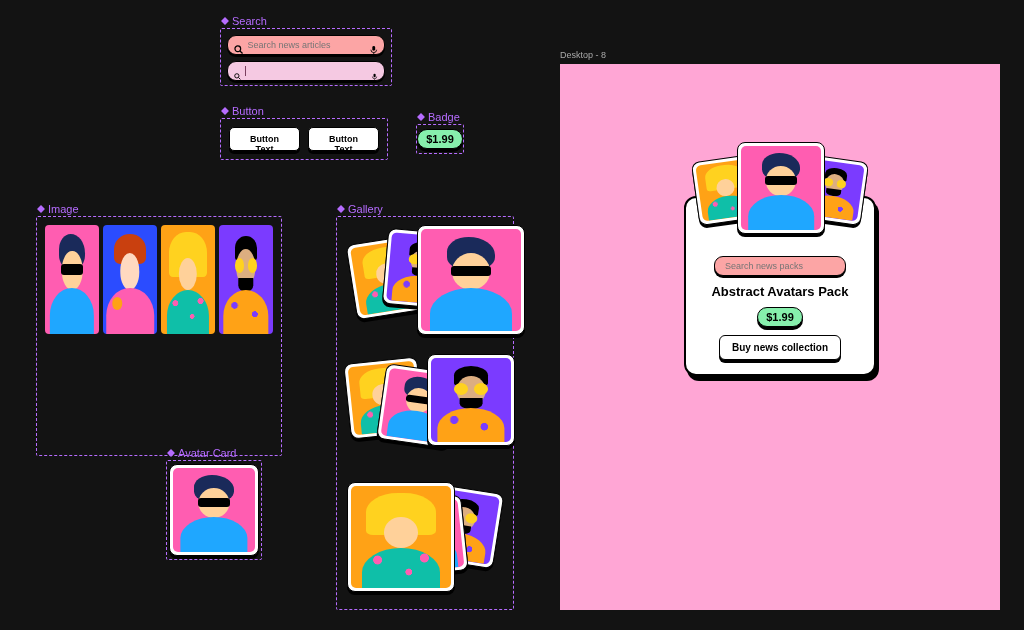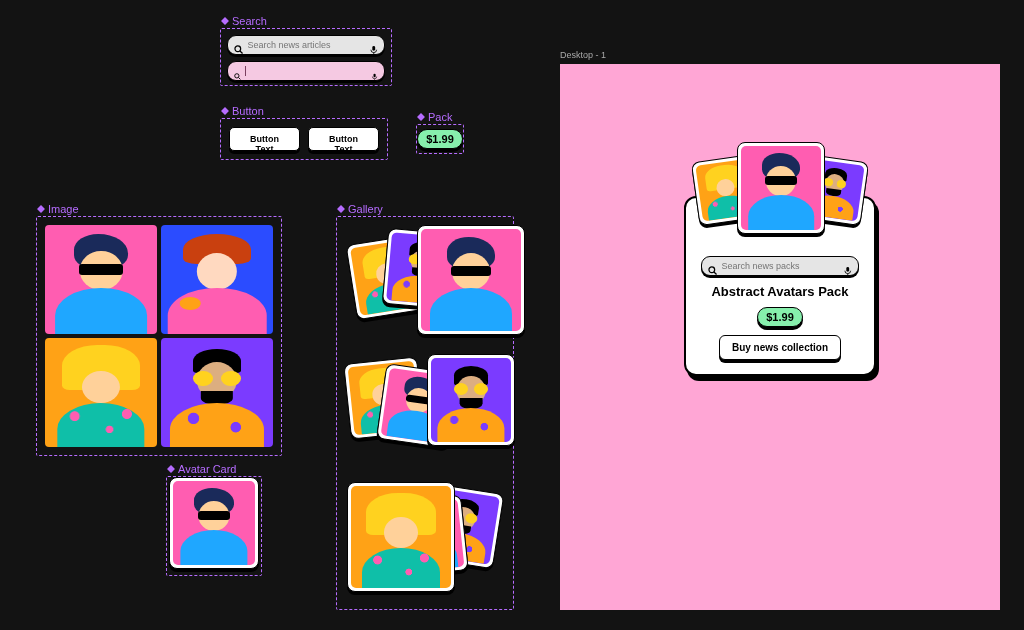--- a/index.html
+++ b/index.html
@@ -26,21 +26,21 @@
     display: flex;
     align-items: center;
     gap: 3px;
   }
   .diamond-icon { width: 8px; height: 8px; }
   .diamond-icon svg { display:block; }
 
   
   #f-search { left: 220px; top: 28px; width: 172px; height: 58px; padding: 6px; }
   .search-pill {
-    background: #e5e5e5;
+    background: #fca5a5;
     border-radius: 9px;
     height: 20px;
     display: flex;
     align-items: center;
     padding: 0 6px;
     gap: 4px;
     border: 1px solid #000;
     box-shadow: 0 2px 0 #000;
   }
   .search-pill.pink { background: #f5c9e2; margin-top: 6px; }
@@ -62,21 +62,21 @@
 
   
   #f-badge { left: 416px; top: 124px; width: 48px; height: 30px; display:flex; align-items:center; justify-content:center; }
   .badge {
     background: #86efac; color:#000; font-weight:800; font-size:11px;
     border:1px solid #000; border-radius: 10px; padding:3px 8px;
     box-shadow: 0 3px 0 #000;
   }
 
   
-  #f-image { left: 36px; top: 216px; width: 246px; height: 240px; padding:8px; display:grid; grid-template-columns:1fr 1fr; grid-template-rows:1fr 1fr; gap:4px; }
+  #f-image { left: 36px; top: 216px; width: 246px; height: 240px; padding:8px; display:grid; grid-template-columns:1fr 1fr 1fr 1fr; grid-template-rows:1fr 1fr; gap:4px; }
   .av { width:100%; height:100%; border-radius:4px; position:relative; overflow:hidden; }
   .av.pink { background:#ff5db1; }
   .av.blue { background:#2b4cff; }
   .av.orange { background:#ffa216; }
   .av.purple { background:#7b3bff; }
 
   
   .head { position:absolute; left:50%; transform:translateX(-50%); border-radius:50%; }
   .body { position:absolute; bottom:0; left:50%; transform:translateX(-50%); border-radius:50% 50% 0 0 / 60% 60% 0 0; }
   .glasses { position:absolute; background:#000; border-radius:3px; }
@@ -110,21 +110,21 @@
   .a4 .head::after{content:"";position:absolute;bottom:-16%;left:10%;width:80%;height:38%;background:#000;border-radius:0 0 50% 50%;}
   .a4 .glasses { width:42%; height:14%; top:30%; left:29%; background:transparent; }
   .a4 .glasses::before,.a4 .glasses::after{content:"";position:absolute;width:42%;height:100%;background:#ffd21f;border-radius:50%;top:0;}
   .a4 .glasses::before{left:0;} .a4 .glasses::after{right:0;}
   .a4 .body { width:84%; height:40%; background:#ffa216; }
   .a4 .body::before{content:"";position:absolute;inset:0;background:
     radial-gradient(circle at 25% 35%,#7b3bff 7%,transparent 8%),
     radial-gradient(circle at 70% 55%,#7b3bff 7%,transparent 8%);}
 
   
-  #f-avatarcard { left: 166px; top: 476px; width: 96px; height: 100px; display:flex; align-items:flex-start; justify-content:center; }
+  #f-avatarcard { left: 166px; top: 460px; width: 96px; height: 100px; display:flex; align-items:center; justify-content:center; }
   .card-tile { background:#fff; border:1px solid #000; border-radius:8px; padding:3px; box-shadow:0 3px 0 #000; }
   .card-tile .av { width:82px; height:84px; border-radius:5px; }
 
   
   #f-gallery { left: 336px; top: 216px; width: 178px; height: 394px; padding:8px; display:flex; flex-direction:column; gap:18px; justify-content:flex-start;}
   .stack { position:relative; height:112px; }
   .card-tile.small .av { width:66px; height:68px; }
   .stack .card-tile { position:absolute; }
   .stack.s1 .t1{left:6px; top:14px; transform:rotate(-9deg);} 
   .stack.s1 .t2{left:40px; top:6px; transform:rotate(5deg);} 
@@ -149,21 +149,21 @@
     box-shadow: 3px 5px 0 #000; padding: 58px 12px 14px;
     display:flex; flex-direction:column; align-items:center; gap:8px;
   }
   .product-stack { position:absolute; top:-56px; left:50%; transform:translateX(-50%); width:170px; height:100px; }
   .product-stack .card-tile{ position:absolute; }
   .product-stack .t1{left:0; top:16px; transform:rotate(-8deg);} 
   .product-stack .t2{right:0; top:16px; transform:rotate(8deg);} 
   .product-stack .t3{left:42px; top:0;}
   .product-stack .t3 .av{ width:80px; height:84px;}
   .product-stack .t1 .av,.product-stack .t2 .av{ width:54px; height:56px;}
-  .product-card .search-pill{ width:158px; height:20px; align-self:center;}
+  .product-card .search-pill{ width:132px; height:20px; align-self:center;}
   .title { color:#000; font-weight:800; font-size:13px; text-align:right; }
   .buy-btn{
     background:#fff; color:#000; font-weight:700; font-size:10px;
     border:1.5px solid #000; border-radius:6px; padding:6px 12px;
     box-shadow:0 3px 0 #000;
   }
 </style>
 </head>
 <body>
 
@@ -214,21 +214,21 @@
   <button class="btn">Button Text</button>
 </div>
 
 <div id="f-badge" class="frame">
   <div class="frame-label">
     <span class="diamond-icon">
         <svg viewBox="0 0 8 8">
           <rect x="4" y="0" width="5.6" height="5.6" transform="rotate(45 4 0)" fill="#b66cff"></rect>
         </svg>
       </span>
-    <span>Pack</span>
+    <span>Badge</span>
   </div>
   <span class="badge">$1.99</span>
 </div>
 
 <div id="f-image" class="frame">
   <div class="frame-label">
     <span class="diamond-icon">
         <svg viewBox="0 0 8 8">
           <rect x="4" y="0" width="5.6" height="5.6" transform="rotate(45 4 0)" fill="#b66cff"></rect>
         </svg>
@@ -358,21 +358,21 @@
         <div class="av orange a3">
           <div class="hair"></div>
           <div class="head"></div>
           <div class="body"></div>
         </div>
       </div>
   </div>
 </div>
 
 <div id="f-desktop">
-  <div class="desk-label">Desktop - 1</div>
+  <div class="desk-label">Desktop - 8</div>
   <div class="product-card">
     <div class="product-stack">
       <div class="card-tile t1">
           <div class="av orange a3">
             <div class="hair"></div>
             <div class="head"></div>
             <div class="body"></div>
           </div>
         </div>
       <div class="card-tile t2">

